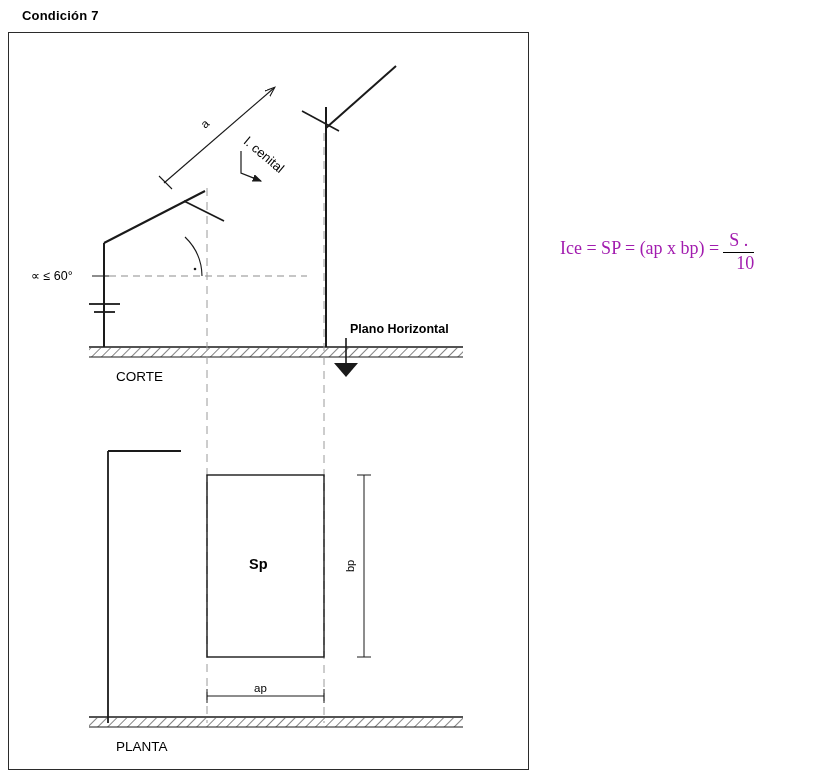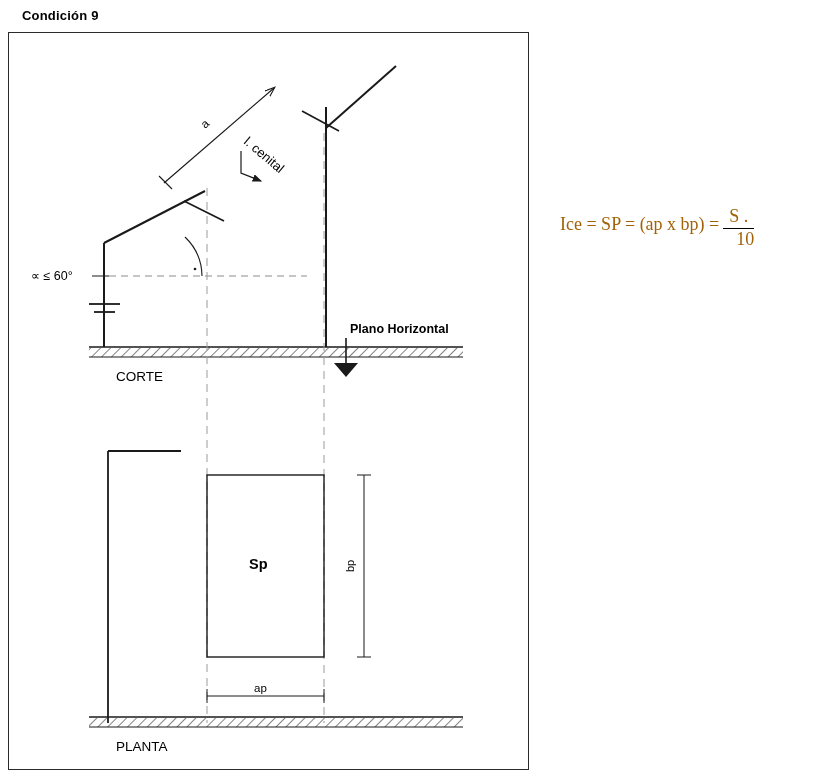--- a/index.html
+++ b/index.html
@@ -34,25 +34,25 @@
     background: #ffffff;
   }
   #figure-svg {
     position: absolute;
     left: 0;
     top: 0;
   }
   #formula {
     position: absolute;
     left: 560px;
-    top: 205px;
+    top: 229px;
     width: 265px;
     font-family: "Liberation Serif", serif;
     font-size: 18px;
-    color: #a16207;
+    color: #a21caf;
     white-space: nowrap;
   }
   #formula .main-line {
     display: inline-block;
   }
   #formula .frac {
     display: inline-block;
     text-align: center;
     vertical-align: middle;
     margin-left: 4px;
@@ -72,21 +72,21 @@
     text-align: right;
   }
   .svg-label {
     font-family: "Liberation Sans", sans-serif;
     fill: #000;
   }
 </style>
 </head>
 <body>
 
-<div id="page-title">Condición 9</div>
+<div id="page-title">Condición 7</div>
 
 <div id="figure-box">
 
   <svg id="figure-svg" width="519" height="736" viewBox="0 0 519 736">
 
     <defs>
       <pattern id="hatchPattern" width="7" height="7" patternTransform="rotate(45)" patternUnits="userSpaceOnUse">
         <line x1="0" y1="0" x2="0" y2="7" stroke="#1a1a1a" stroke-width="1.1"></line>
       </pattern>
       <marker id="arrowEnd" markerWidth="9" markerHeight="9" refX="7" refY="3.2" orient="auto" markerUnits="strokeWidth">

